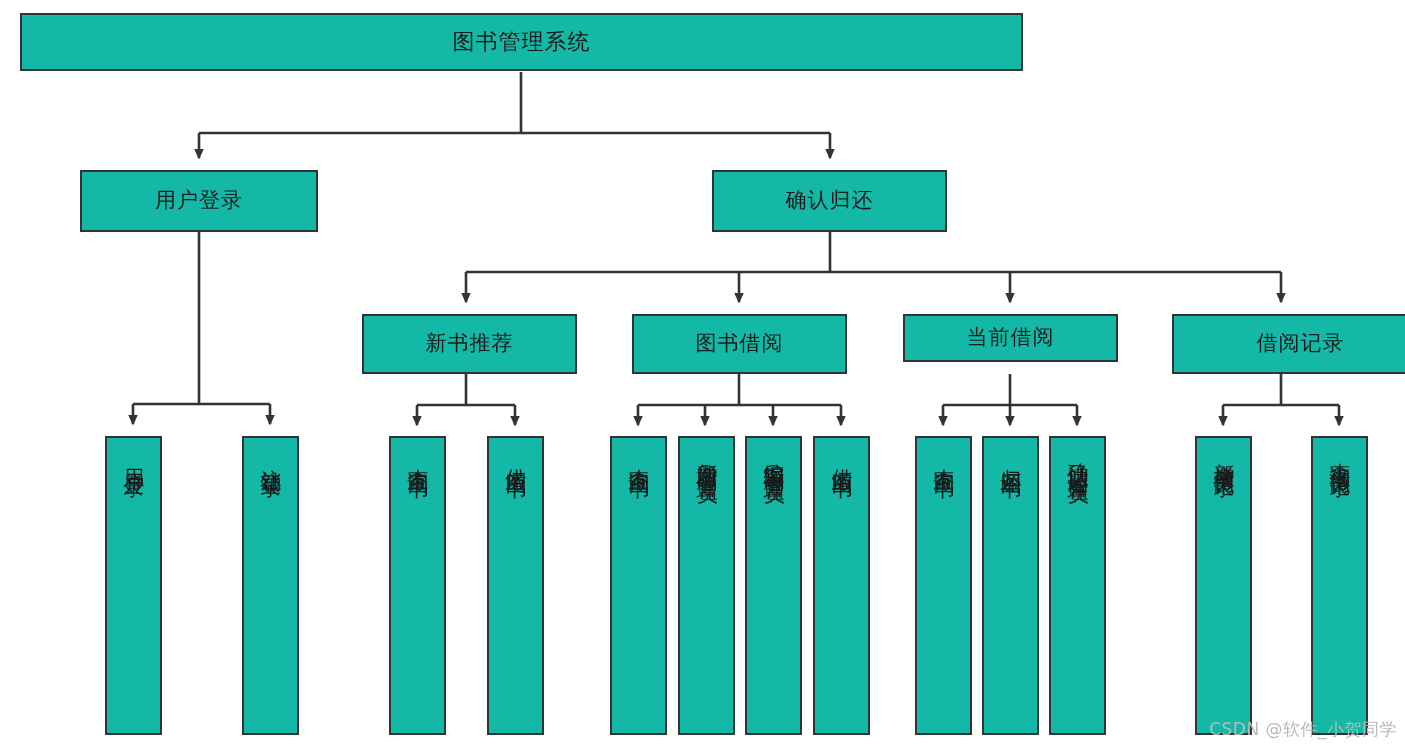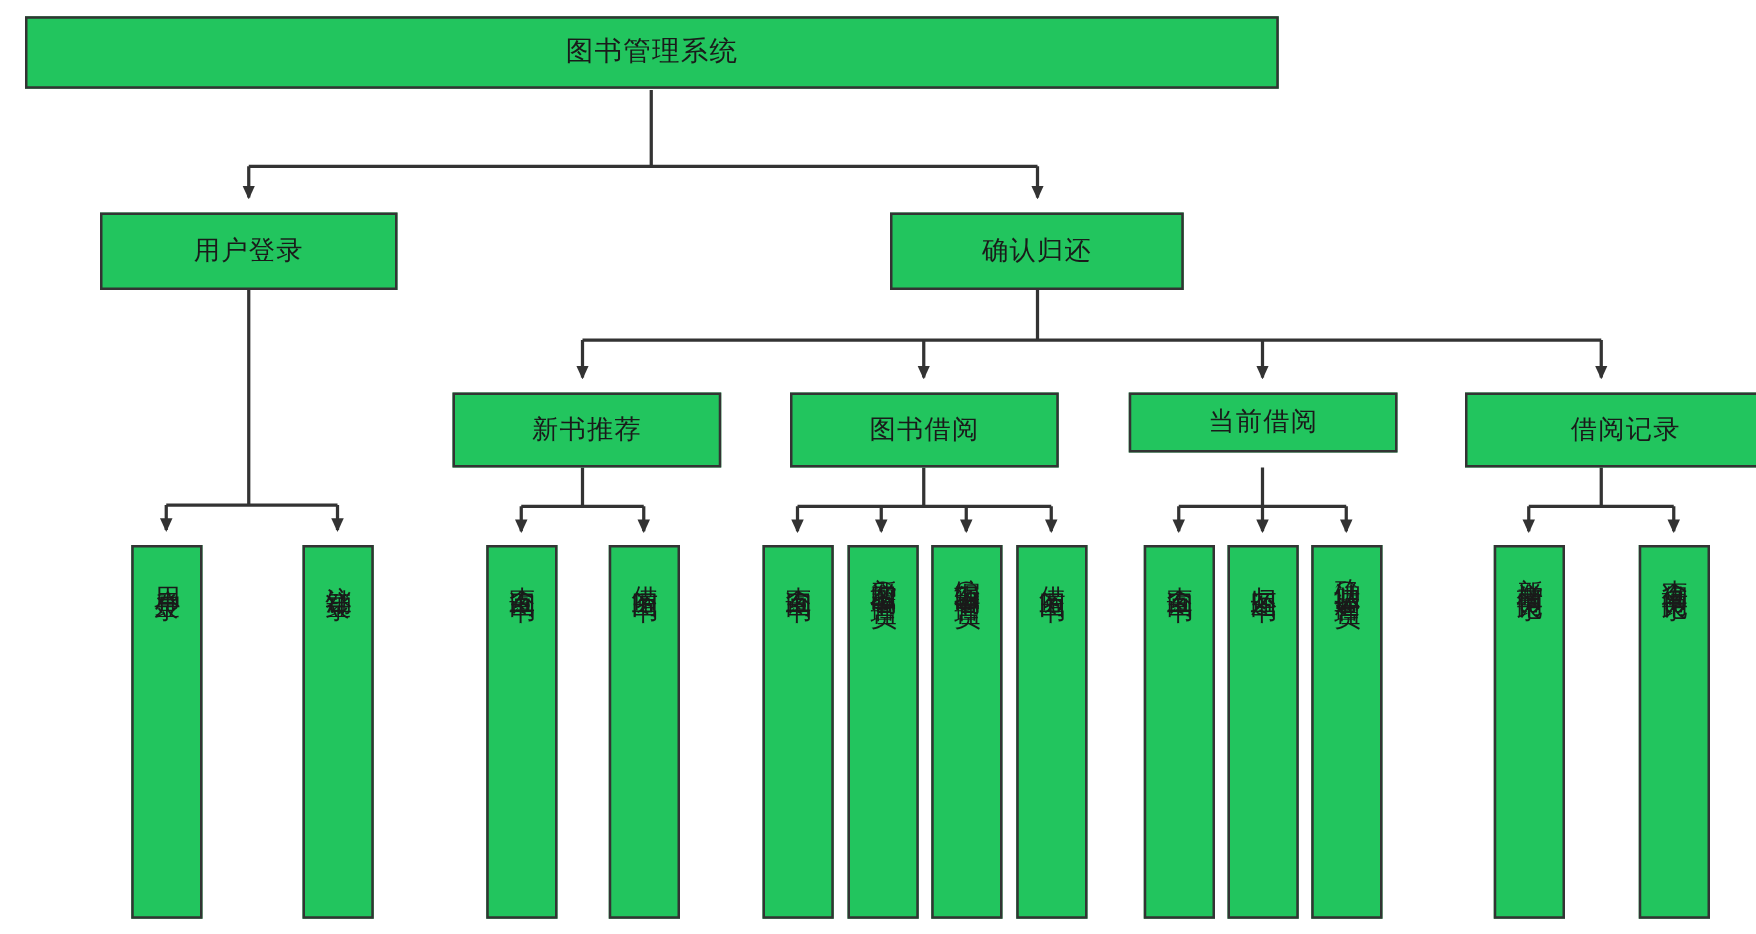--- a/index.html
+++ b/index.html
@@ -22,21 +22,21 @@
     position: absolute;
     left: 0;
     top: 0;
     width: 1405px;
     height: 747px;
     pointer-events: none;
   }
   .node {
     position: absolute;
     box-sizing: border-box;
-    background: #22c55e;
+    background: #14b8a6;
     border: 2.5px solid #333333;
     display: flex;
     align-items: center;
     justify-content: center;
     text-align: center;
     color: #1a1a1a;
     z-index: 2;
   }
   .node .label {
     display: block;
@@ -195,14 +195,15 @@
     <span class="label">确认归还（管理员）</span>
   </div>
 
   <div class="node vert tall" style="left:1195px; top:436px; width:57px; height:299px;">
     <span class="label">新增借阅记录</span>
   </div>
   <div class="node vert tall" style="left:1311px; top:436px; width:57px; height:299px;">
     <span class="label">查询借阅记录</span>
   </div>
 
+  <div class="watermark">CSDN @软件_小贺同学</div>
 
 </div>
 
 </body></html>

